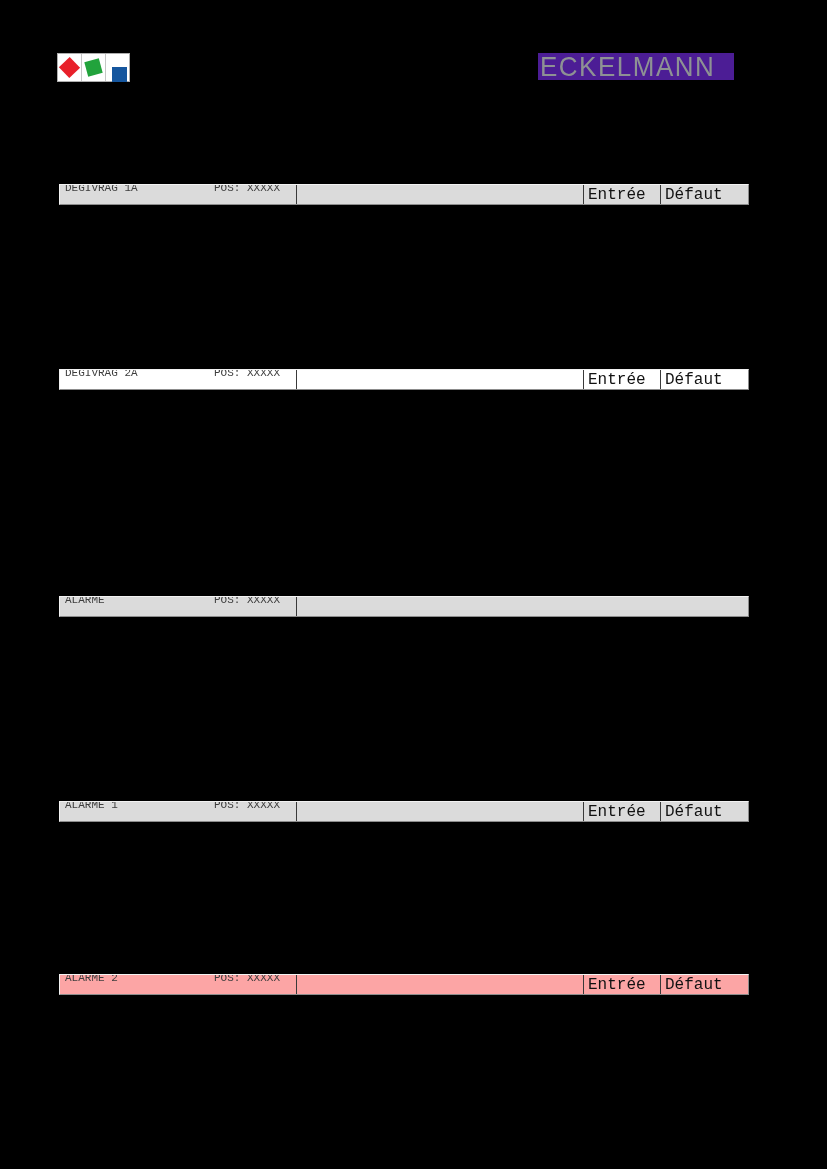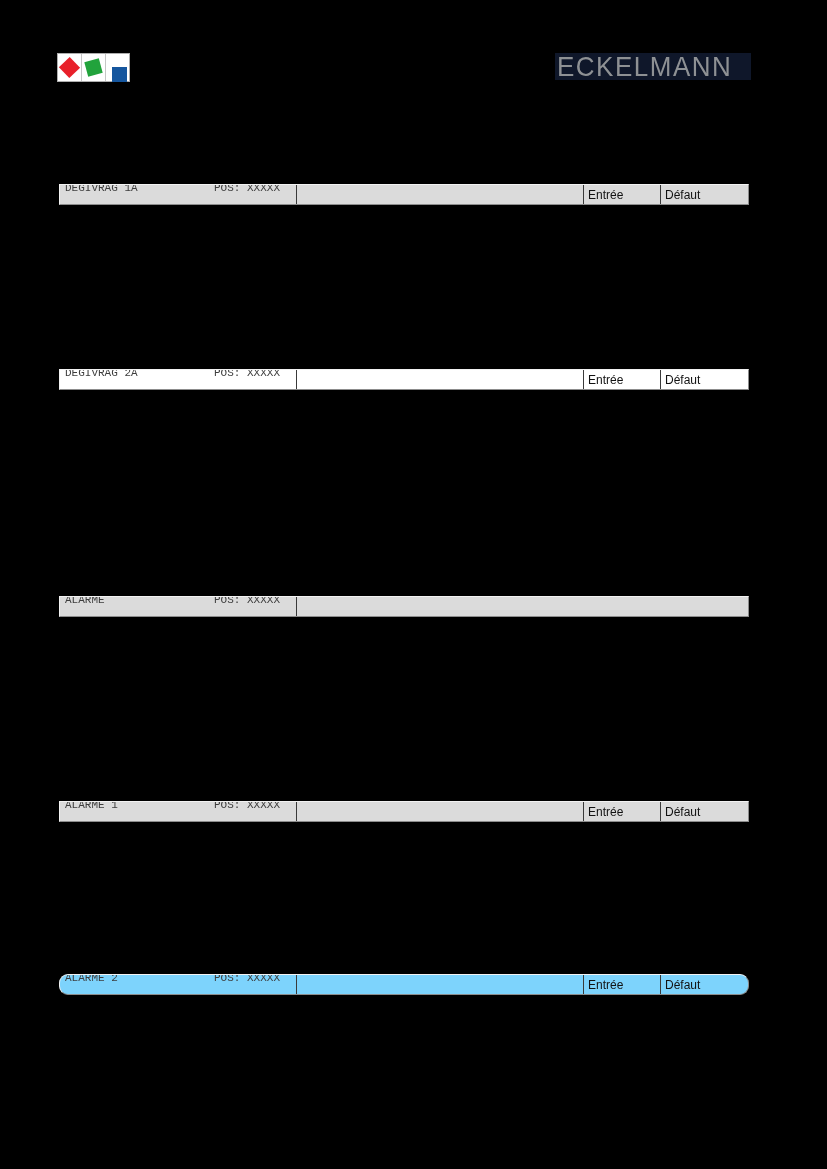--- a/index.html
+++ b/index.html
@@ -19,22 +19,22 @@
     flex:1 1 0;position:relative;
     display:flex;align-items:center;justify-content:center;
   }
   .logo-cell + .logo-cell{border-left:1px solid #c6c6c6;}
   .sq{width:15px;height:15px;}
   .sq-red{transform:rotate(-44deg);}
   .sq-green{transform:rotate(-15deg);}
   .sq-blue{align-self:flex-end;margin-bottom:0px;margin-left:4px;transform:translateY(1px);}
   
   .wordmark-box{
-    position:absolute;left:555px;top:53px;width:196px;height:27px;
-    background:#0f172a;overflow:hidden;
+    position:absolute;left:538px;top:53px;width:196px;height:27px;
+    background:#4c1d95;overflow:hidden;
     display:flex;align-items:center;
   }
   .wordmark-text{
     font-size:26px;line-height:26px;letter-spacing:1.5px;
     padding-left:2px;white-space:nowrap;
     transform:scaleY(1.04);transform-origin:center;
   }
   
   .bar{
     position:absolute;left:59px;width:690px;height:21px;
@@ -55,22 +55,22 @@
     width:236px;flex:0 0 auto;
     justify-content:space-between;
     padding:0 16px 14px 5px;
     font-family:"Liberation Mono","DejaVu Sans Mono",monospace;
     font-size:11px;color:#3d3d3d;
   }
   .cell.spacer{flex:1 1 auto;}
   .cell.io{
     flex:0 0 auto;width:77px;
     padding-left:4px;
-    font-family:Liberation Sans, sans-serif;
-    font-size:12px;color:#121212;
+    font-family:Liberation Mono, monospace;
+    font-size:16px;color:#121212;
   }
   .cell.io-last{width:88px;}
   
   .bar-1{top:184px;}
   .bar-2{top:369px;}
   .bar-3{top:579px;}
   .bar-4{top:801px;justify-content:center;}
   .bar-5{top:974px;}
 </style>
 </head>
@@ -123,21 +123,21 @@
 <div class="bar bar-4" style="background-color: rgb(219, 219, 219);">
   <div class="cell label">
     <span>ALARME 1</span>
     <span>POS: XXXXX</span>
   </div>
   <div class="cell spacer"></div>
   <div class="cell io">Entrée</div>
   <div class="cell io io-last">Défaut</div>
 </div>
 
-<div class="bar bar-5" style="background-color: #7dd3fc; border-radius: 9px;">
+<div class="bar bar-5" style="background-color: #fca5a5;">
   <div class="cell label">
     <span>ALARME 2</span>
     <span>POS: XXXXX</span>
   </div>
   <div class="cell spacer"></div>
   <div class="cell io">Entrée</div>
   <div class="cell io io-last">Défaut</div>
 </div>
 
 </body></html>

